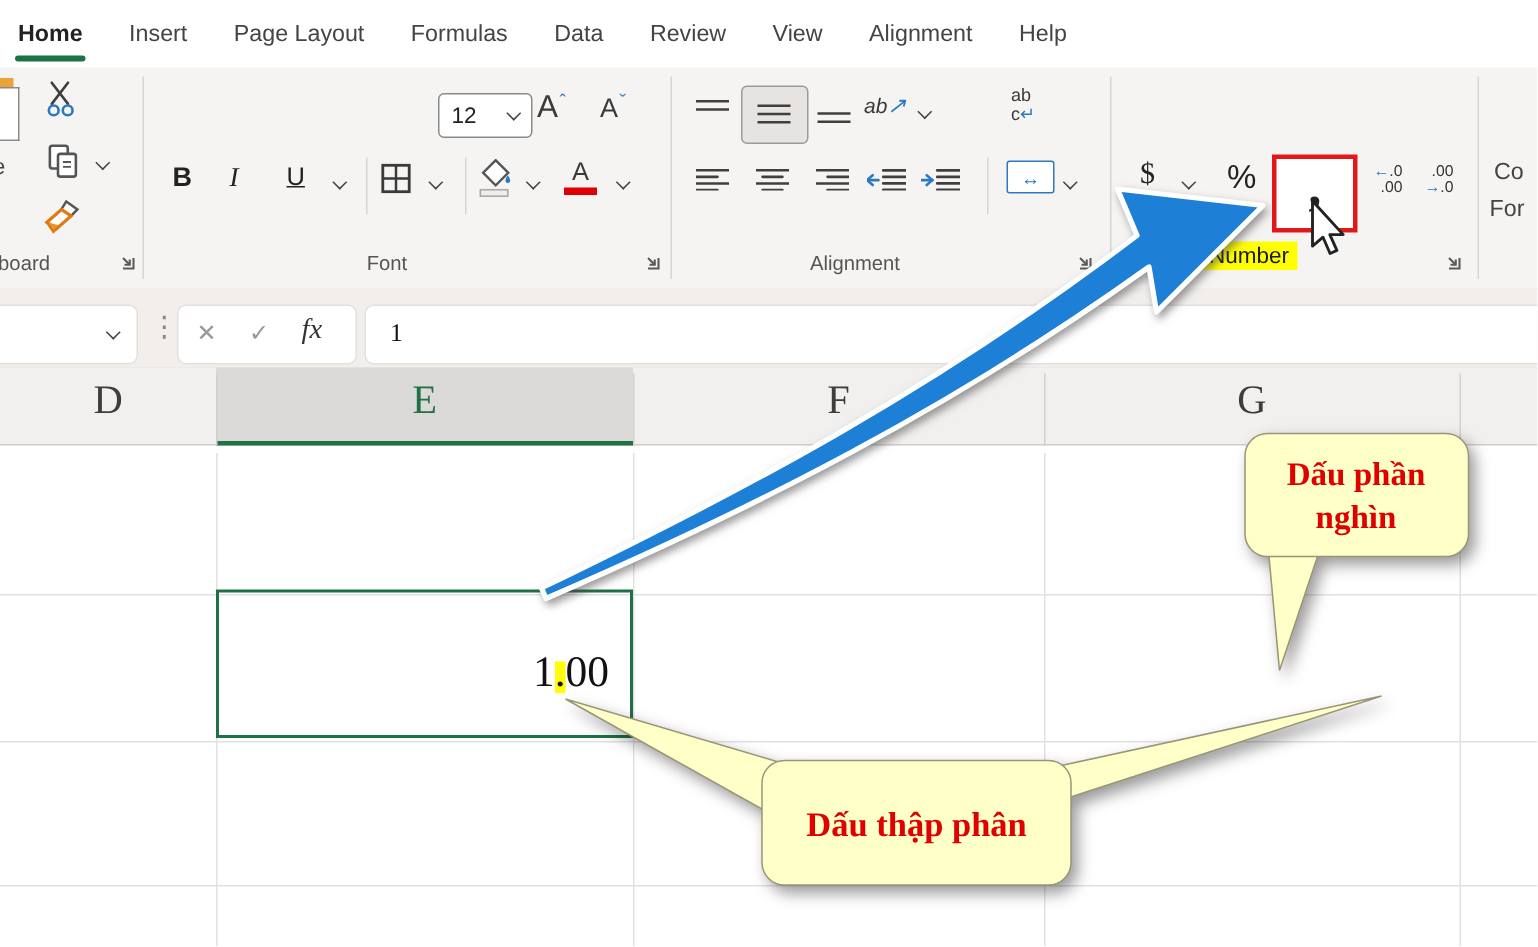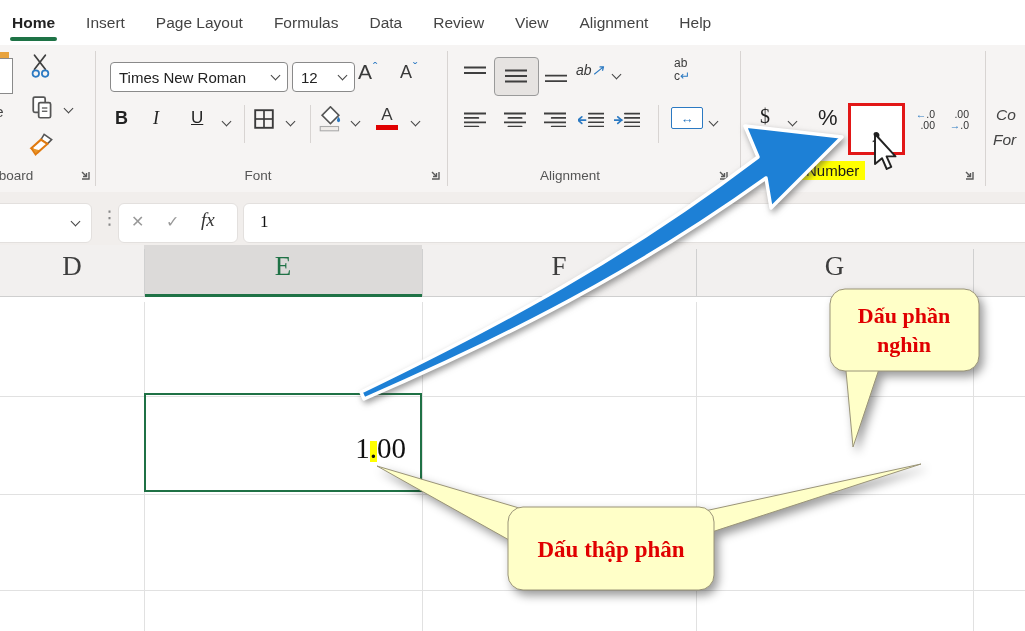--- a/index.html
+++ b/index.html
@@ -100,24 +100,20 @@
       <path d="M4,16 L8,22 L12,18" fill="#e8962a" stroke="#e07a10" stroke-width="1.5"></path>
     </svg>
     <div class="grplabel" style="left:-14px;top:123px;width:60px;">board</div>
     <svg class="launch" style="left:79px;top:124px;" viewBox="0 0 13 13">
       <polyline points="10,3 10,10 3,10" fill="none" stroke="#5a5a5a" stroke-width="1.4"></polyline>
       <line x1="3" y1="3" x2="7.5" y2="7.5" stroke="#5a5a5a" stroke-width="1.4"></line>
       <polyline points="7.5,4 7.5,7.5 4,7.5" fill="none" stroke="#5a5a5a" stroke-width="1.4"></polyline>
     </svg>
     <div class="vsep" style="left:95px;"></div>
 
-    <div class="combo" style="left:110px;top:17px;width:178px;height:30px;">
-      <span>Times New Roman</span>
-        <span class="chev"></span>
-    </div>
     <div class="combo" style="left:292px;top:17px;width:63px;height:30px;">
       <span>12</span>
         <span class="chev"></span>
     </div>
     <div class="btn" style="left:358px;top:15px;font-size:21px;color:#3a3a3a;">
       <span>A</span>
         <span style="color:#2b79c2;font-size:13px;margin:-10px 0 0 1px;">ˆ</span>
     </div>
     <div class="btn" style="left:400px;top:17px;font-size:18px;color:#3a3a3a;">
       <span>A</span>
@@ -239,21 +235,21 @@
       <div><span class="bluea">→</span>.0</div>
     </div>
     <div class="abs" id="numlabel" style="left:800px;top:116px;">Number</div>
     <svg class="launch" style="left:963px;top:124px;" viewBox="0 0 13 13">
       <polyline points="10,3 10,10 3,10" fill="none" stroke="#5a5a5a" stroke-width="1.4"></polyline>
       <line x1="3" y1="3" x2="7.5" y2="7.5" stroke="#5a5a5a" stroke-width="1.4"></line>
       <polyline points="7.5,4 7.5,7.5 4,7.5" fill="none" stroke="#5a5a5a" stroke-width="1.4"></polyline>
     </svg>
     <div class="vsep" style="left:985px;"></div>
 
-    <div class="abs" style="left:996px;top:57px;font-size:15.5px;color:#444;line-height:25px;font-style:italic;">
+    <div class="abs" style="left:996px;top:57px;font-size:15.5px;color:#444;line-height:25px;">
       <div>Co</div>
       <div style="margin-left:-3px;">For</div>
     </div>
   </div>
 
   <div class="abs" id="redbox">
     <span id="comma-glyph">,</span>
   </div>
 
   <div id="fbar" class="abs">

